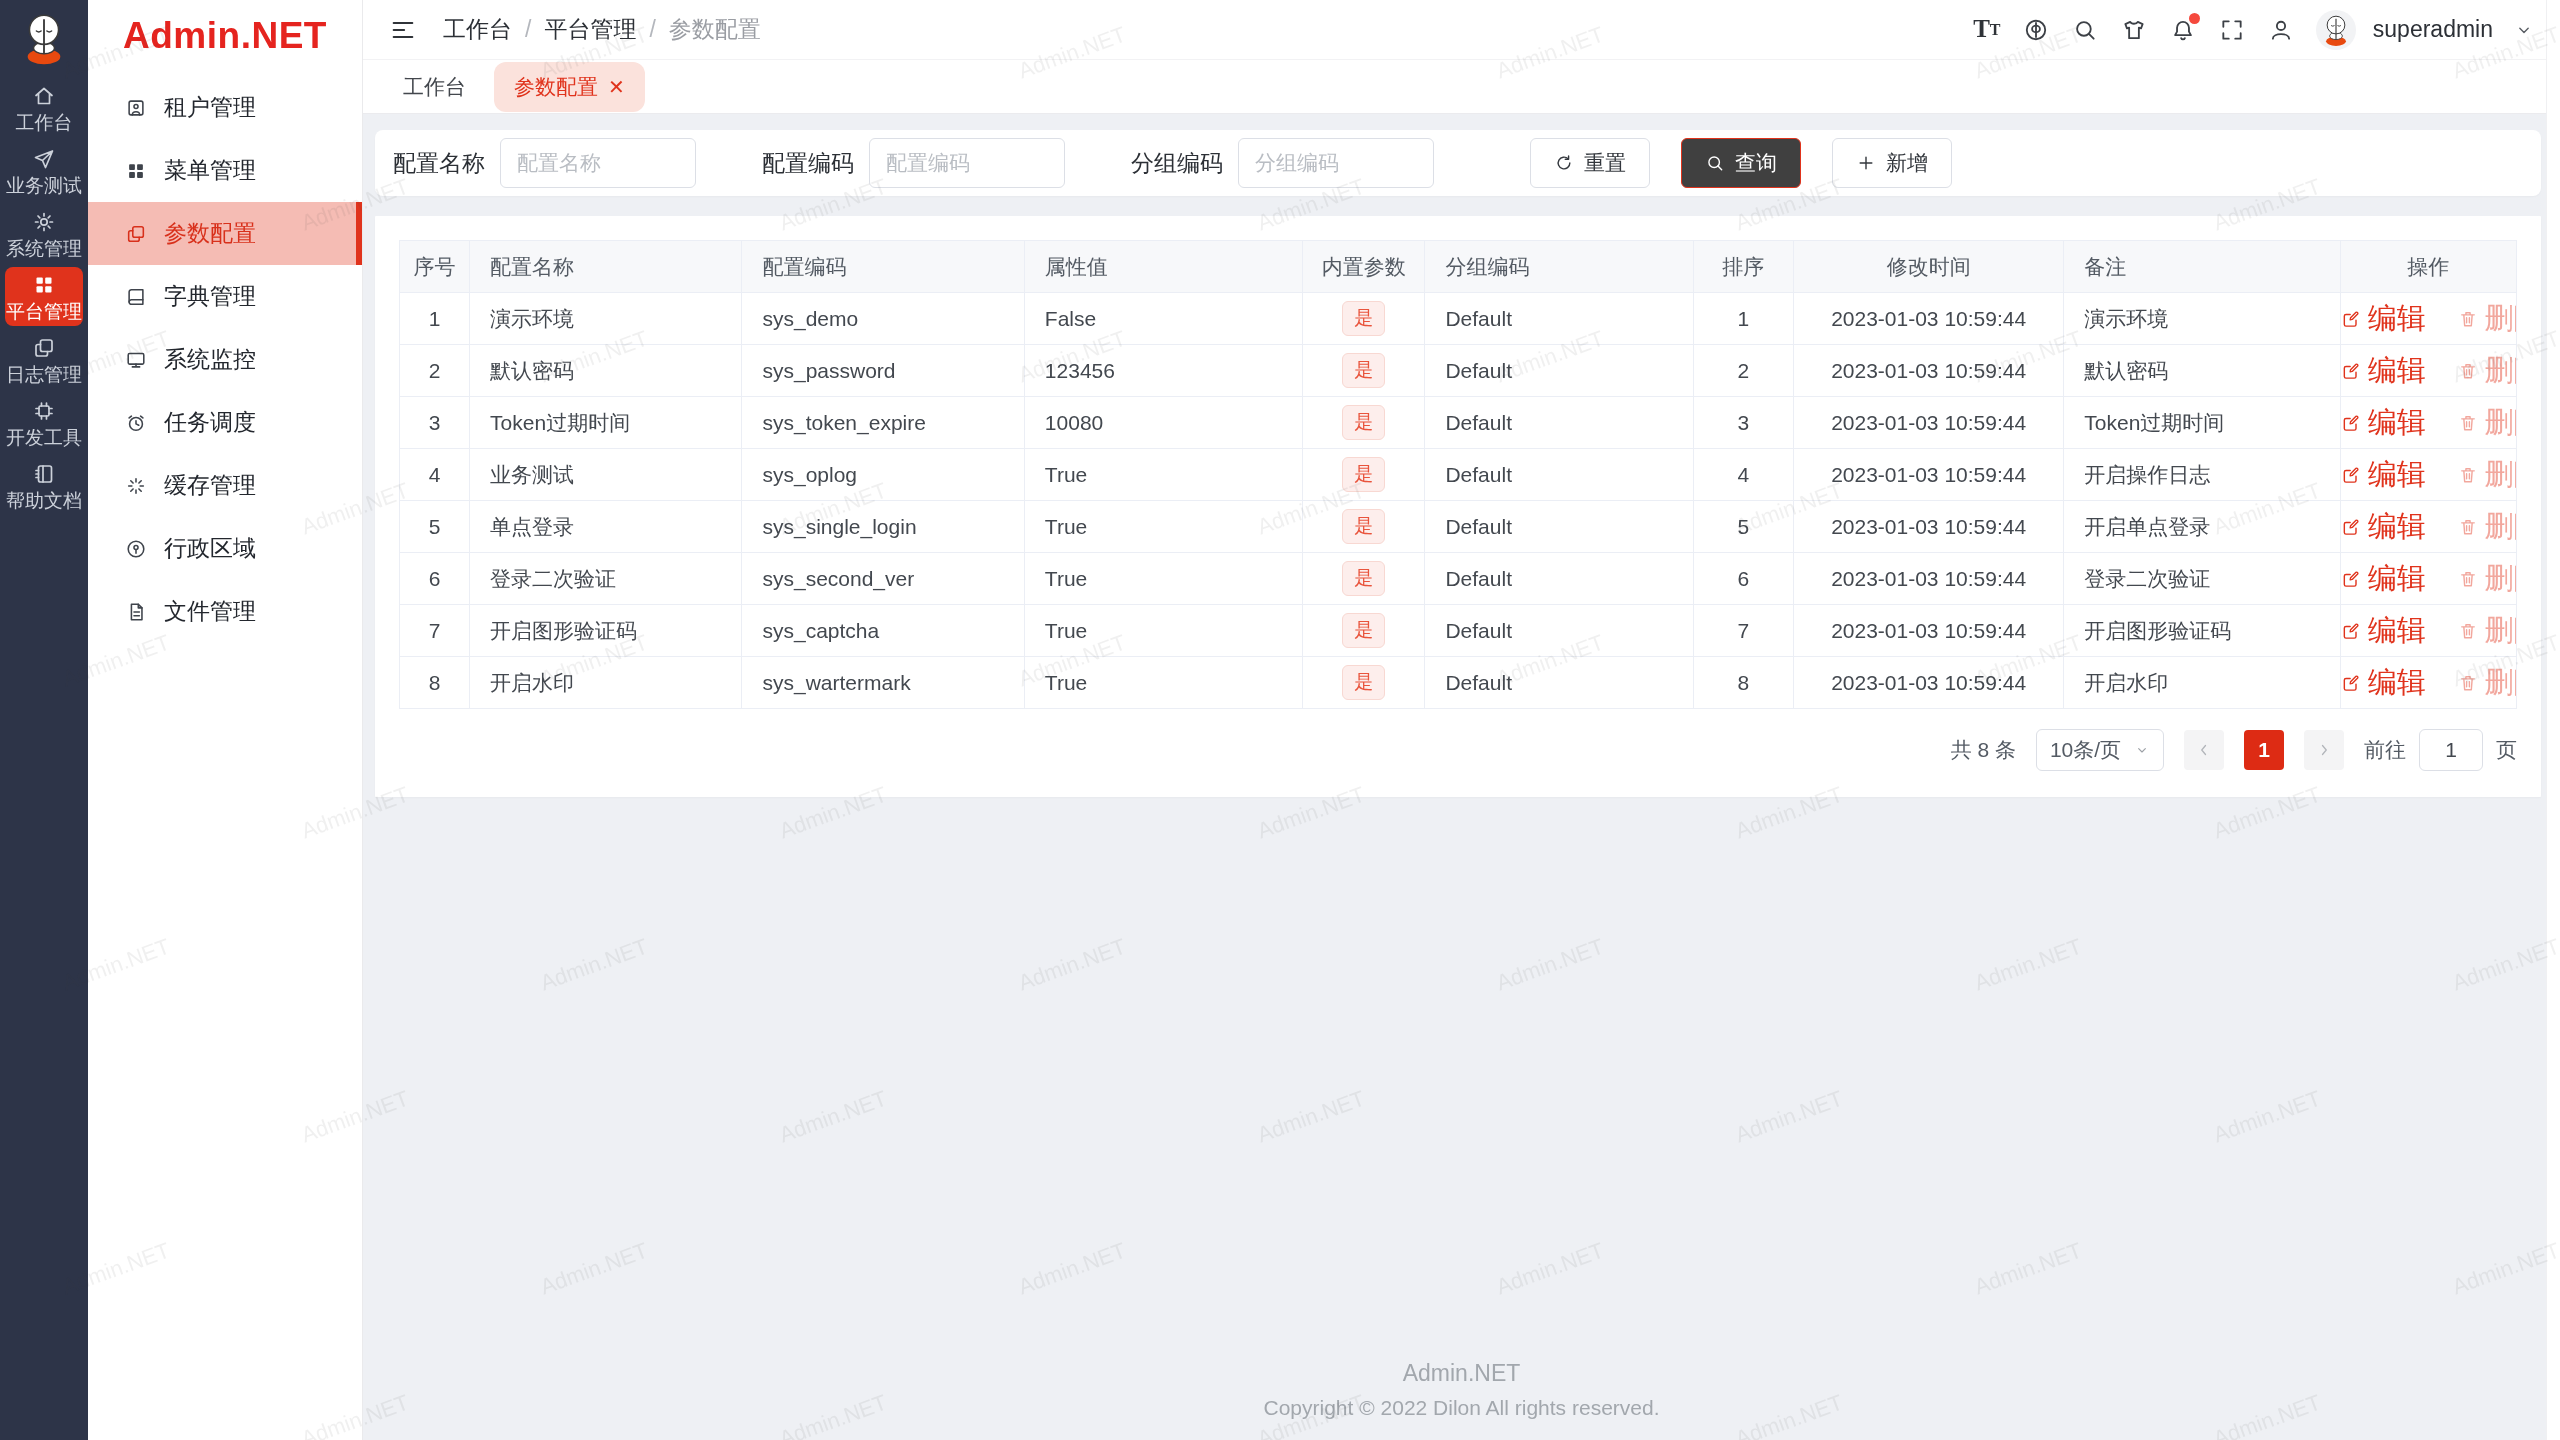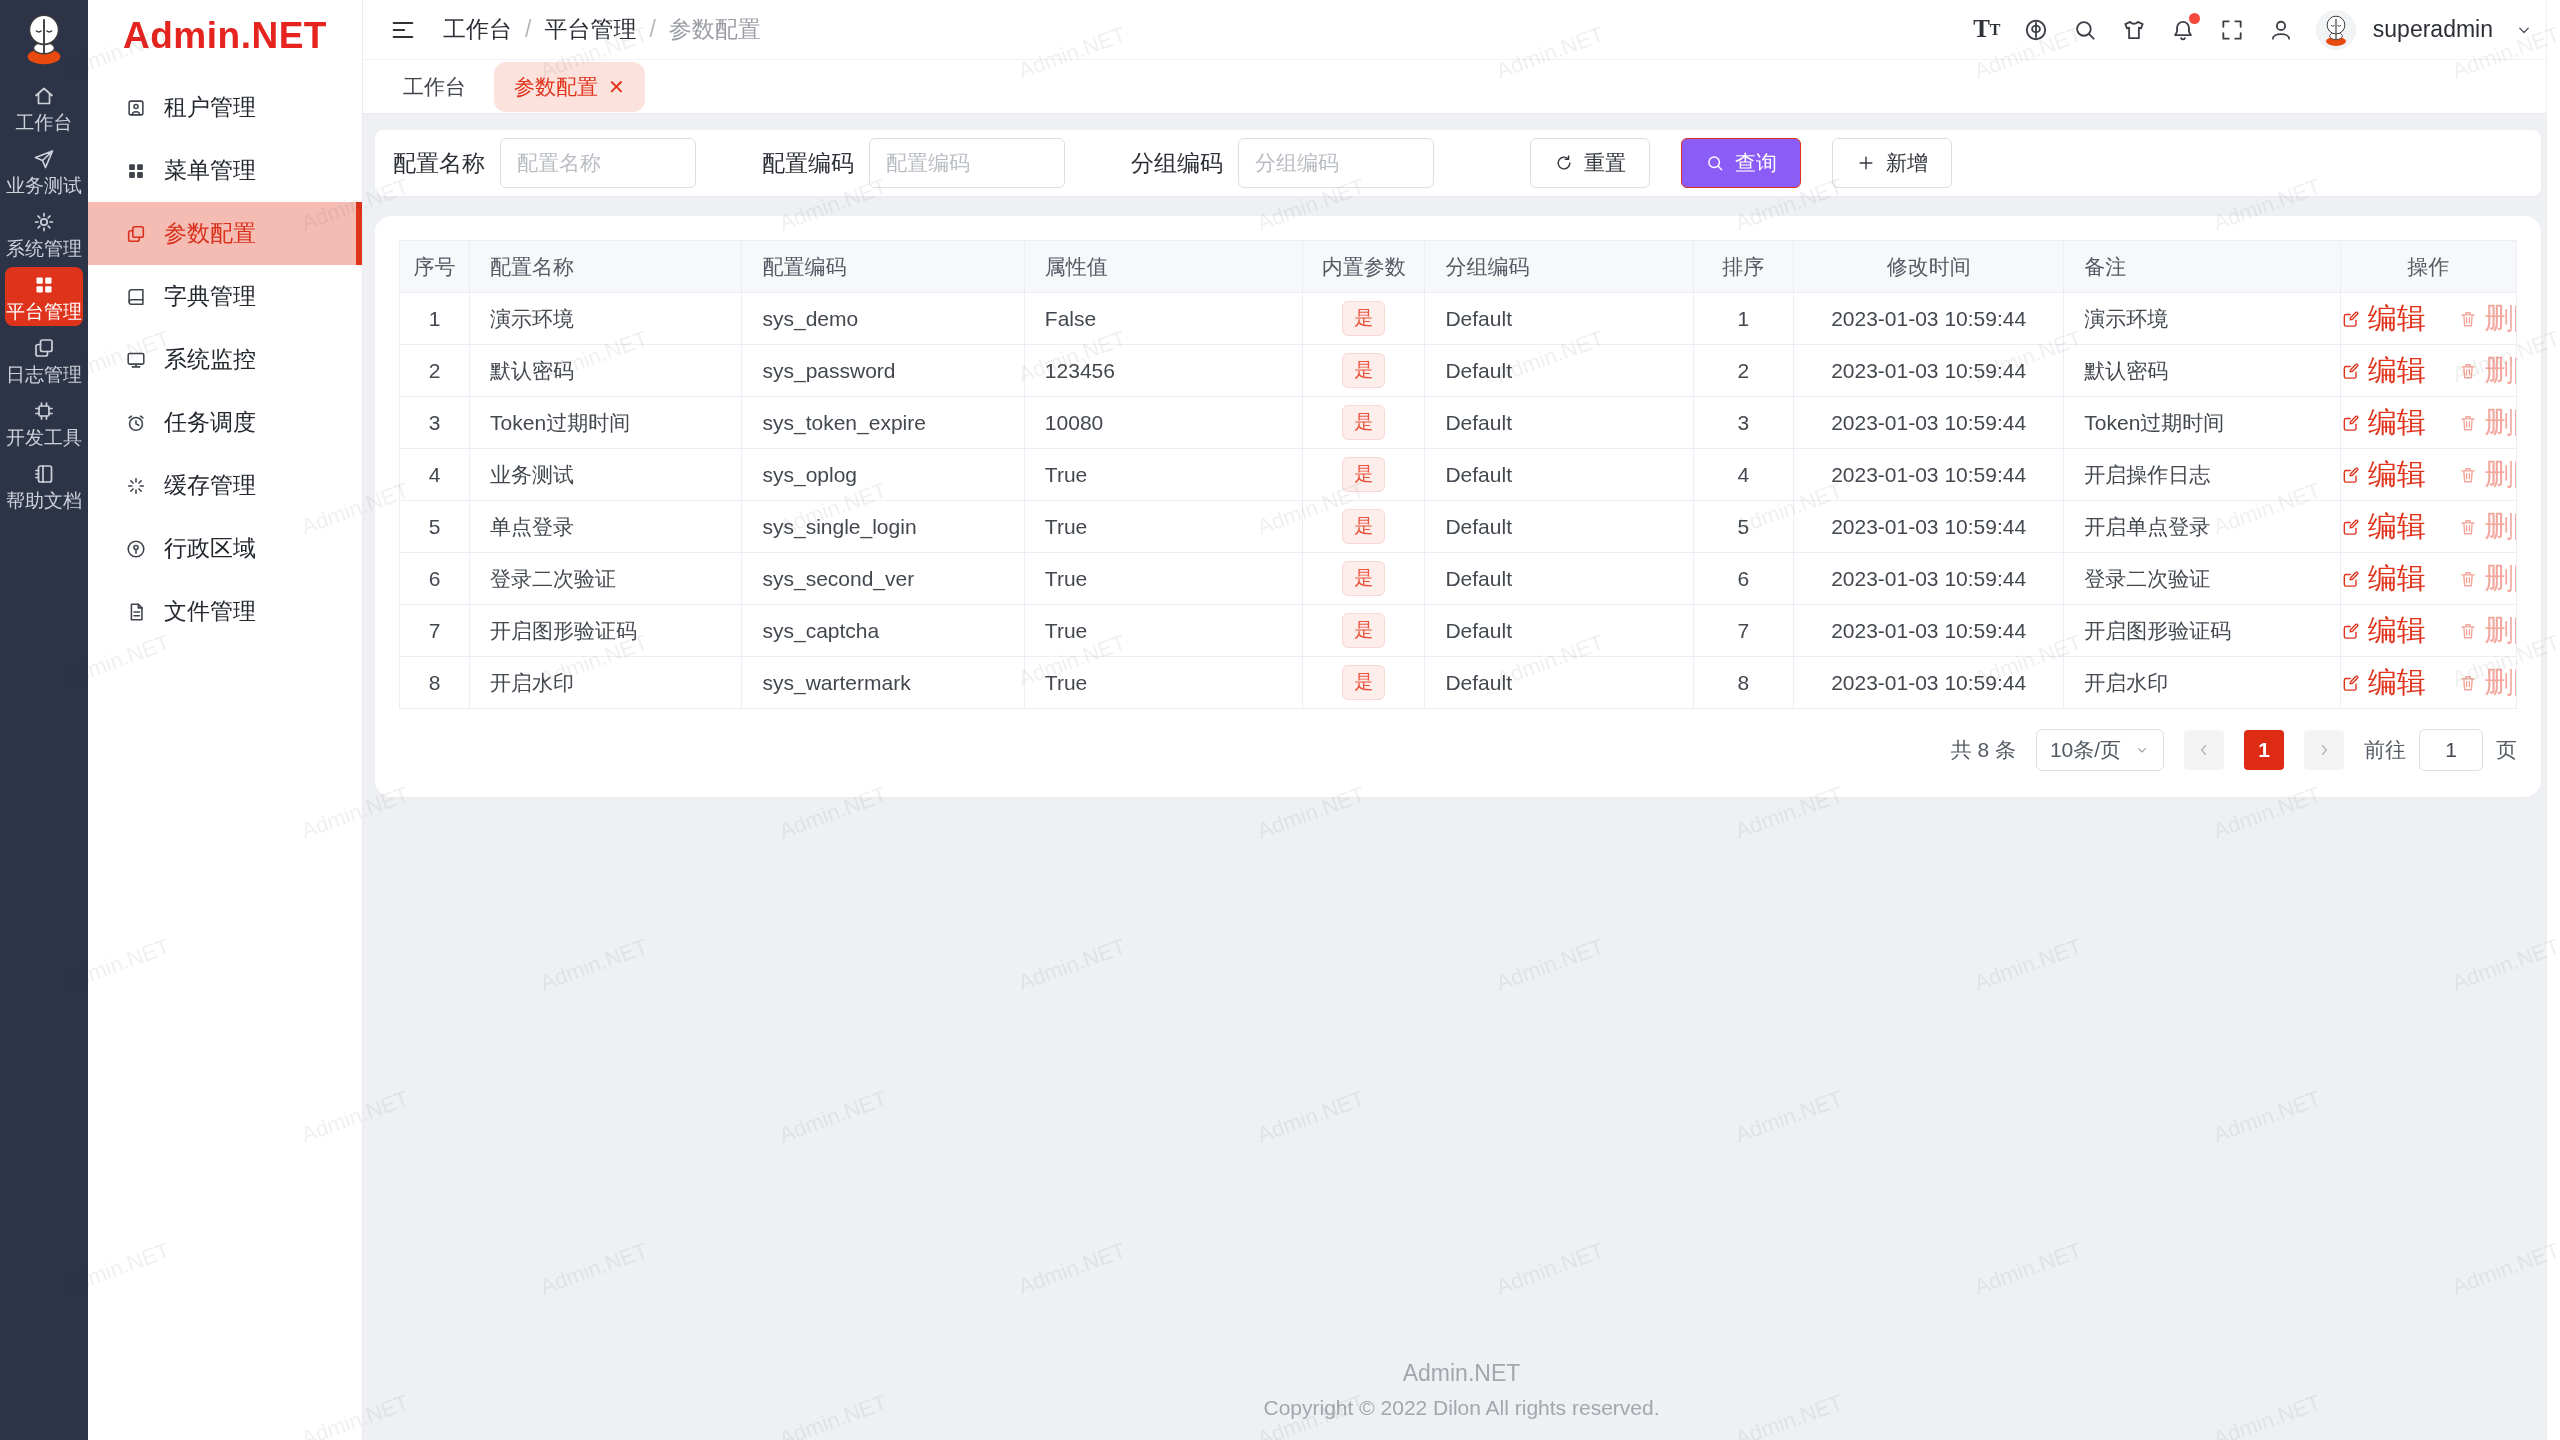--- a/index.html
+++ b/index.html
@@ -60,24 +60,24 @@
                  padding:0 18px; box-shadow:0 1px 2px rgba(0,0,0,.03); }
   .f-group { display:flex; align-items:center; margin-right:66px; }
   .f-label { font-size:23px; color:#2c3036; margin-right:15px; white-space:nowrap; }
   .f-input { width:196px; height:50px; border:1px solid #dcdfe6; border-radius:6px; padding:0 16px;
              font-size:21px; color:#33373d; outline:none; font-family:inherit; }
   .f-input::placeholder { color:#b9bdc3; }
   .btns { display:flex; align-items:center; gap:31px; margin-left:30px; }
   .btn { height:50px; border-radius:6px; border:1px solid #dcdfe6; background:#fff; display:inline-flex;
          align-items:center; gap:10px; padding:0 23px; font-size:21px; color:#33373d; cursor:pointer; font-family:inherit; }
   .btn svg { width:20px; height:20px; }
-  .btn.primary { background:#8b5cf6; border-color:#e0331c; color:#fff; }
+  .btn.primary { background:#404040; border-color:#e0331c; color:#fff; }
 
   
-  .table-card { background:#fff; border-radius:16px; margin-top:20px; padding:24px 24px 26px; box-shadow:0 1px 2px rgba(0,0,0,.03); }
+  .table-card { background:#fff; border-radius:1px; margin-top:20px; padding:24px 24px 26px; box-shadow:0 1px 2px rgba(0,0,0,.03); }
   table { width:100%; border-collapse:collapse; table-layout:fixed; }
   th,td { border:1px solid #ebeef5; height:52px; font-size:21px; overflow:hidden; white-space:nowrap; }
   th { background:#f7f8fa; color:#545b64; font-weight:normal; }
   td { color:#43484f; }
   .al { text-align:left; padding-left:20px; }
   .ac { text-align:center; }
   .badge { display:inline-block; padding:5px 11px; border-radius:6px; background:#fdeeec; border:1px solid #f8d8d2;
            color:#e9543c; font-size:19px; line-height:1.2; }
   .act { display:inline-flex; align-items:center; gap:7px; font-size:29px; cursor:pointer; vertical-align:middle; }
   .act svg { width:20px; height:20px; }

